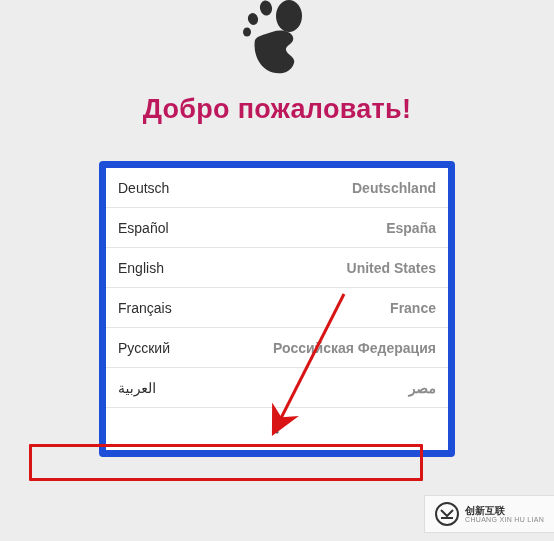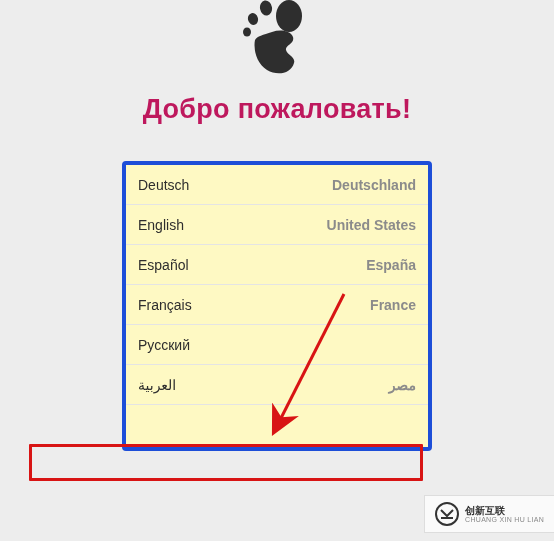--- a/index.html
+++ b/index.html
@@ -22,23 +22,23 @@
       margin-bottom: 12px;
     }
     .welcome-title {
       font-size: 27px;
       font-weight: 700;
       color: #be185d;
       margin-bottom: 36px;
       letter-spacing: 0.3px;
     }
     .list {
-      width: 310px;
-      background: #fef9c3;
-      border: 4px solid #1d4ed8;
+      width: 356px;
+      background: #ffffff;
+      border: 7px solid #1d4ed8;
       border-radius: 4px;
       overflow: hidden;
     }
     .row {
       display: flex;
       justify-content: space-between;
       align-items: center;
       padding: 11px 12px;
       border-bottom: 1px solid #e4e4e4;
       cursor: pointer;
@@ -126,33 +126,34 @@
   </div>
 
   <h1 class="welcome-title">Добро пожаловать!</h1>
 
   <div class="list">
     <div class="row">
       <span class="lang-name">Deutsch</span>
       <span class="country-name">Deutschland</span>
     </div>
     <div class="row">
+      <span class="lang-name">Español</span>
+      <span class="country-name">España</span>
+    </div>
+    <div class="row">
       <span class="lang-name">English</span>
       <span class="country-name">United States</span>
-    </div>
-    <div class="row">
-      <span class="lang-name">Español</span>
-      <span class="country-name">España</span>
     </div>
     <div class="row">
       <span class="lang-name">Français</span>
       <span class="country-name">France</span>
     </div>
     <div class="row">
       <span class="lang-name">Русский</span>
+      <span class="country-name">Российская Федерация</span>
     </div>
     <div class="row">
       <span class="lang-name">العربية</span>
       <span class="country-name">مصر</span>
     </div>
     <div class="more-row">
       <span>
         <svg width="4" height="16" viewBox="0 0 4 16">
           <circle cx="2" cy="2" r="1.6" fill="#555"></circle>
           <circle cx="2" cy="8" r="1.6" fill="#555"></circle>

